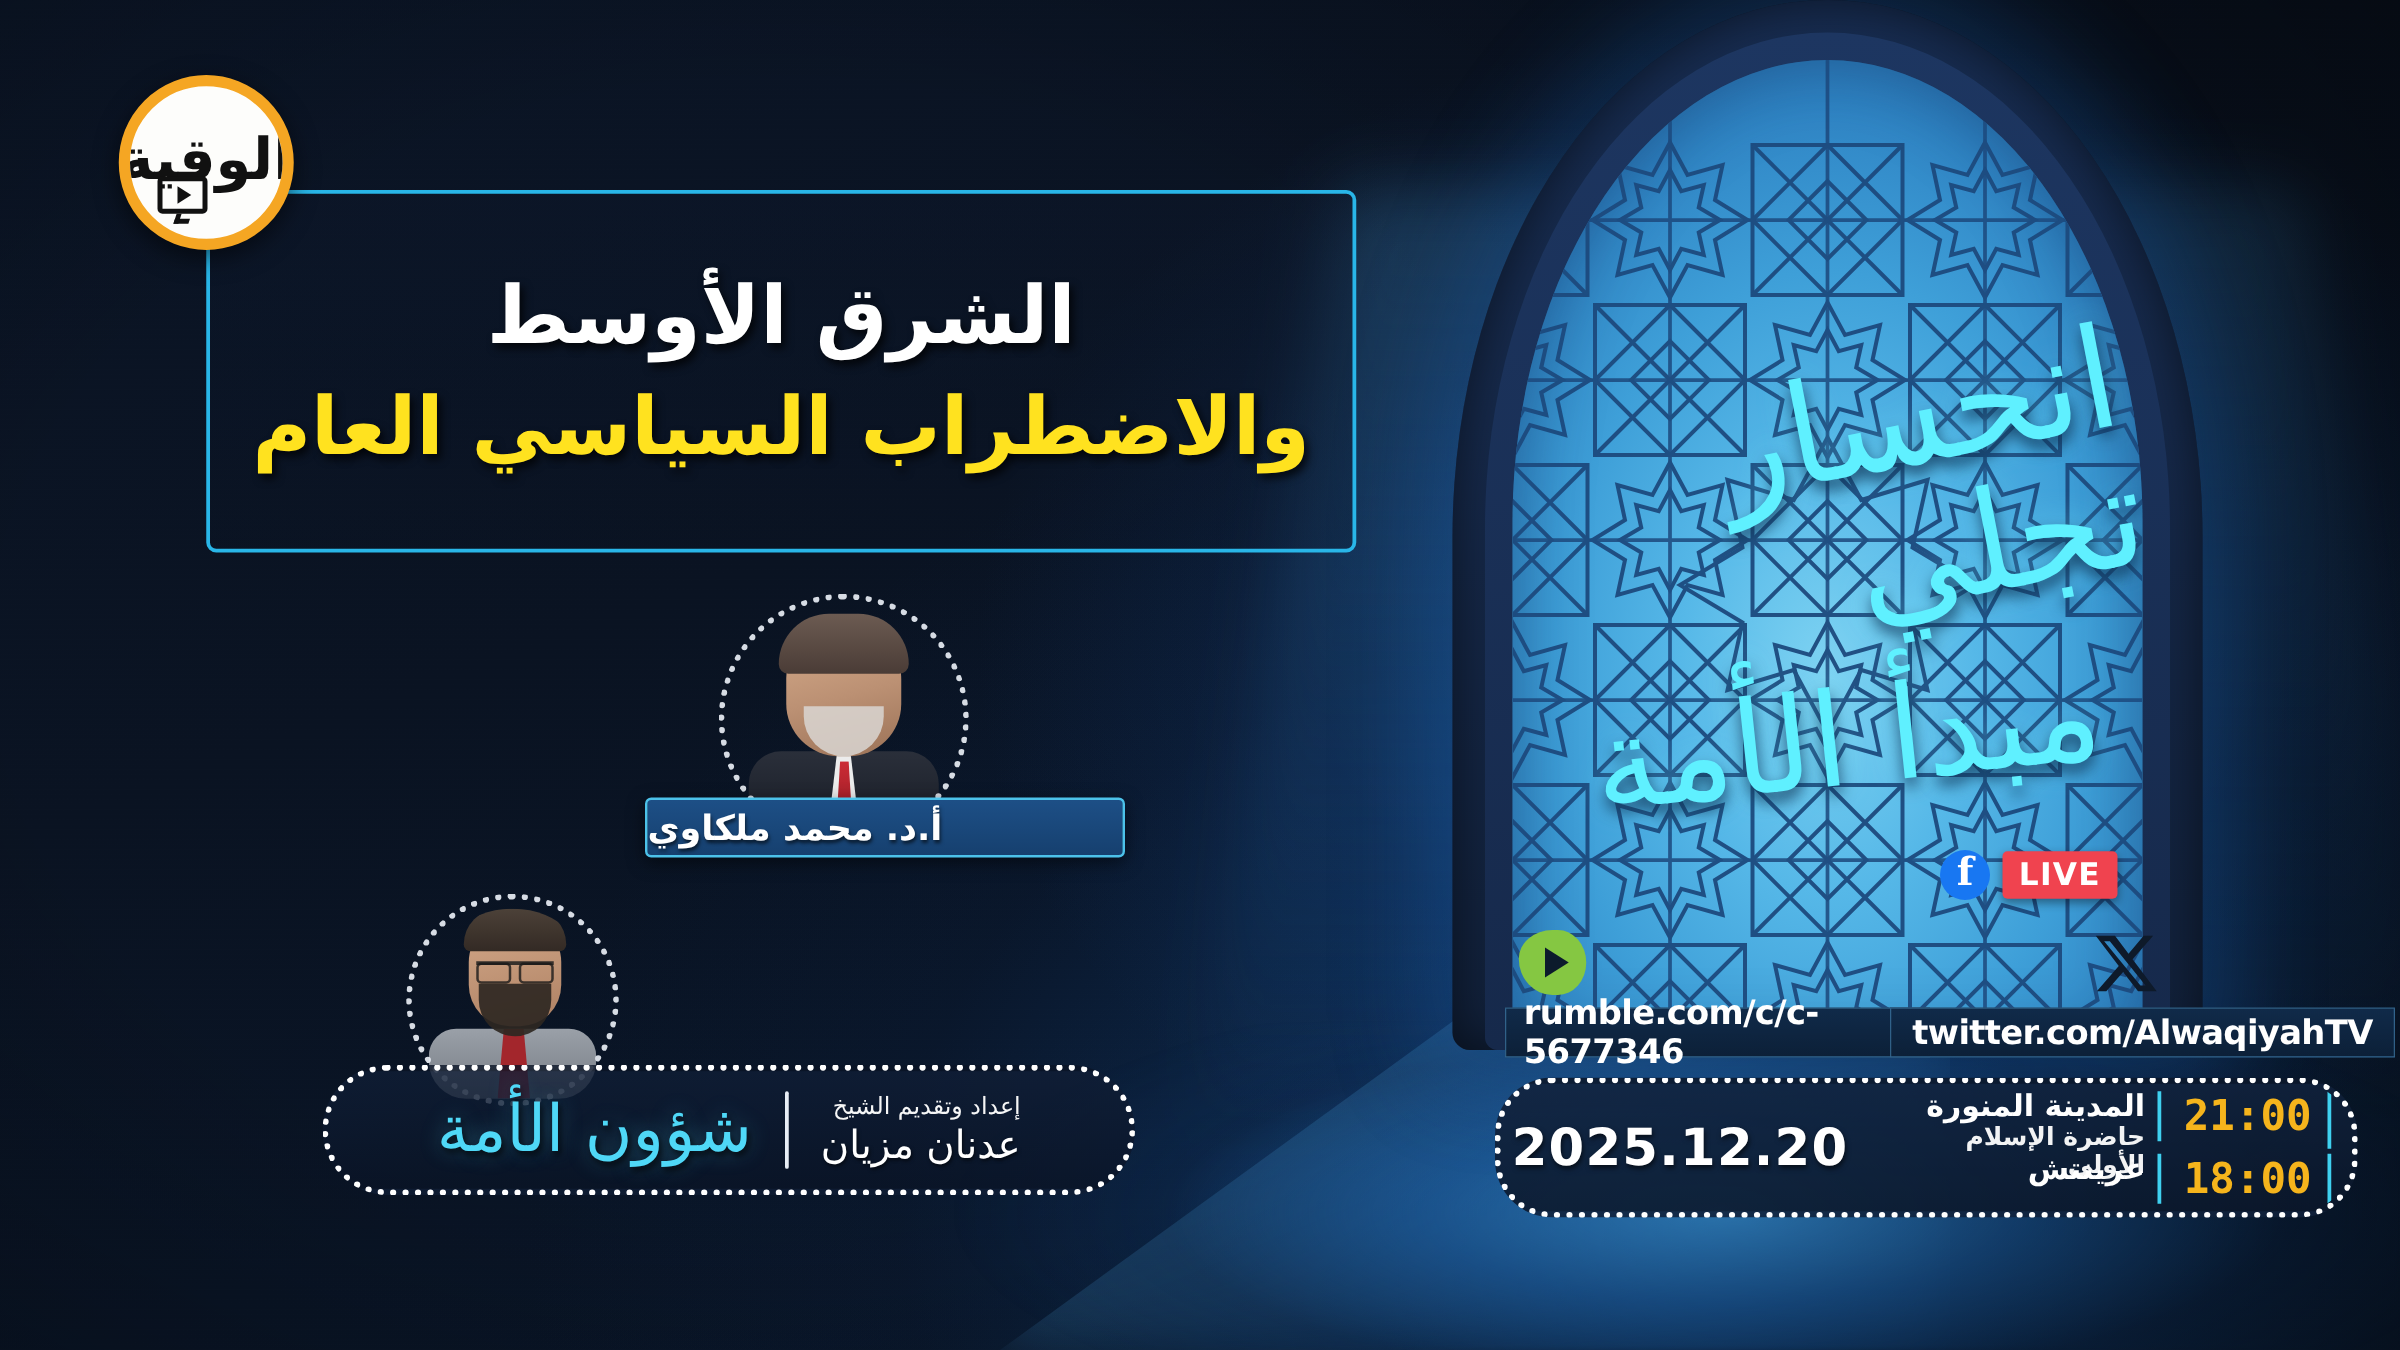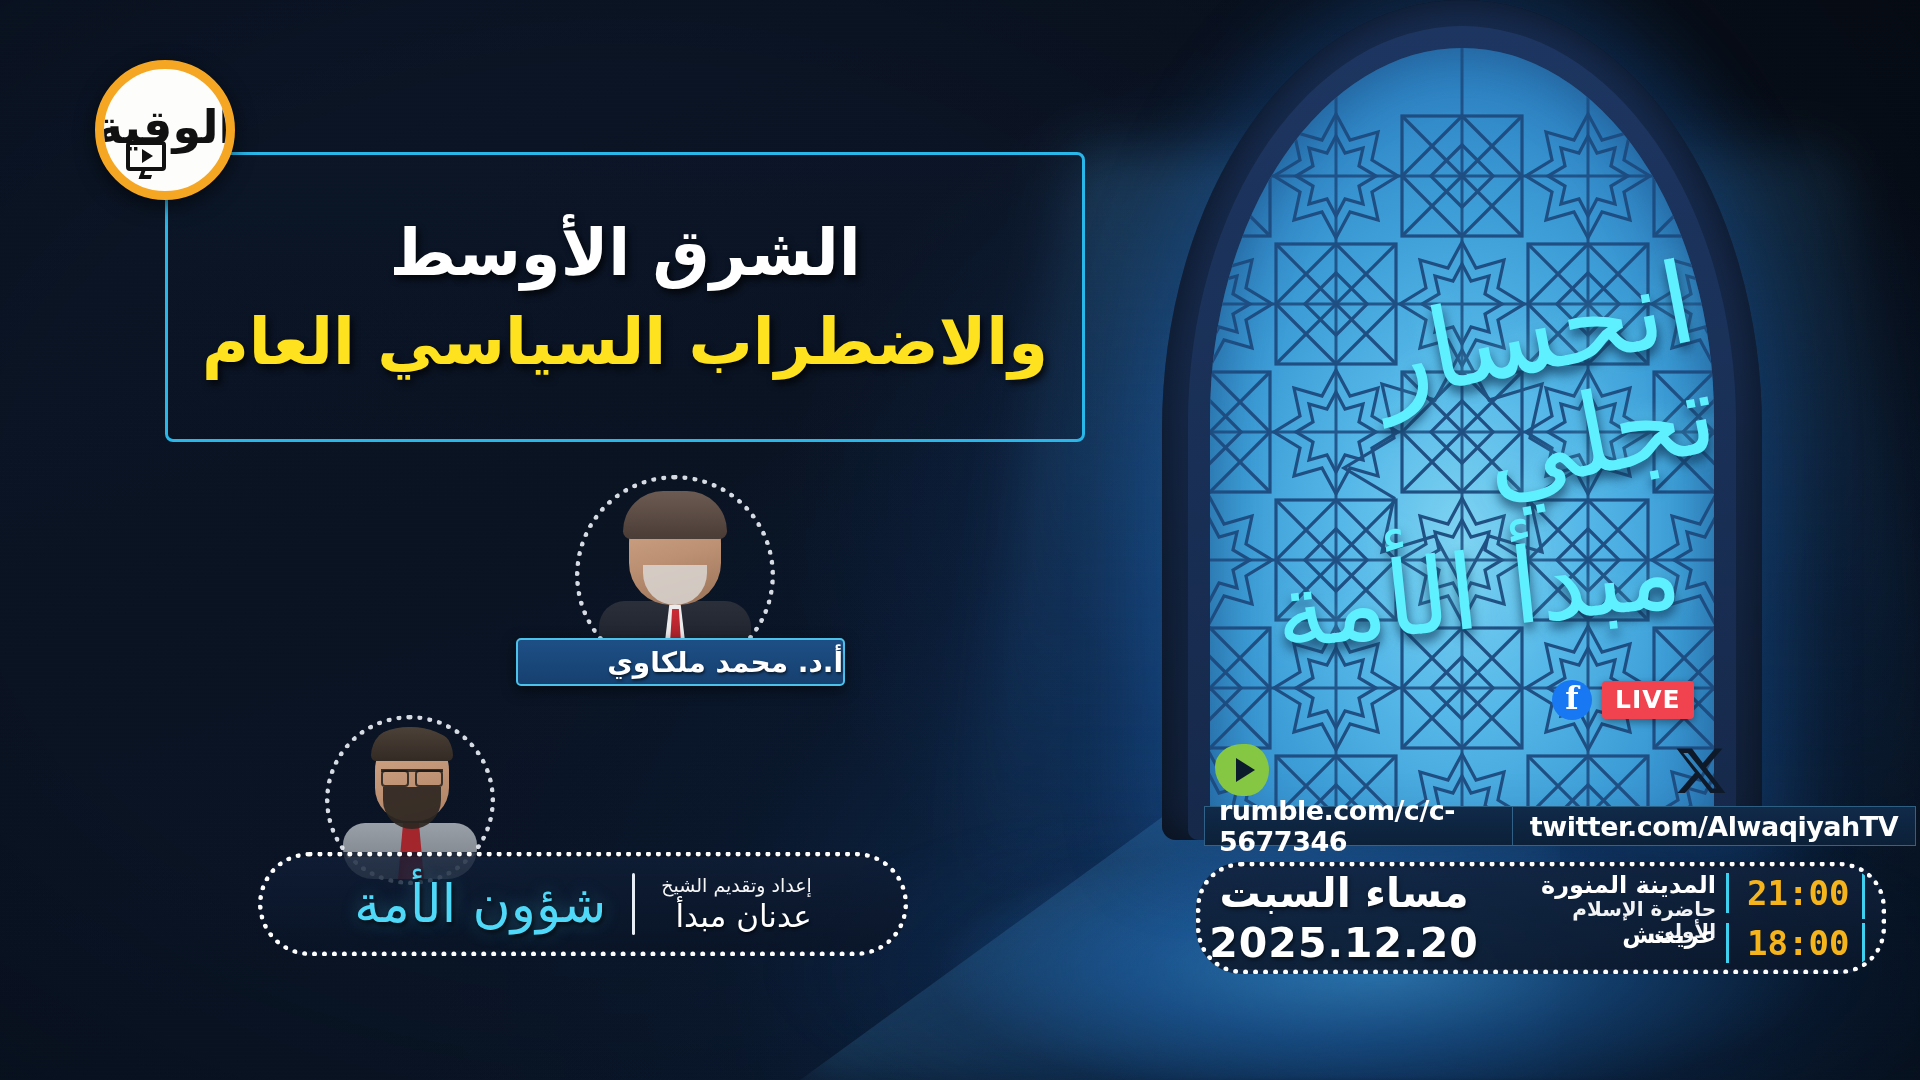--- a/index.html
+++ b/index.html
@@ -173,24 +173,24 @@
   .guest-photo .shirt {
     position:absolute; left:58px; top:112px; width:44px; height:60px;
     background:#ececec; clip-path:polygon(38% 0,62% 0,78% 100%,22% 100%);
   }
   .guest-photo .tie {
     position:absolute; left:72px; top:120px; width:17px; height:56px;
     background:linear-gradient(180deg,#cc2b35,#8d1a22); clip-path:polygon(30% 0,70% 0,90% 100%,10% 100%);
   }
 
   .nameplate {
-    position:absolute; left:516px; top:638px; width:329px; height:48px;
+    position:absolute; left:516px; top:638px; width:384px; height:48px;
     background:linear-gradient(180deg,#1d4f86,#16406f);
     border:2px solid #4cc2ea; border-radius:5px;
-    display:flex; align-items:center; justify-content:flex-end; z-index:25;
+    display:flex; align-items:center; justify-content:flex-start; z-index:25;
     box-shadow:0 4px 14px rgba(0,0,0,.5);
   }
   .nameplate span {
     direction:rtl; color:#ffffff; font-size:28px; font-weight:bold;
     text-shadow:1px 2px 3px rgba(0,0,0,.6);
   }
 
   
   .host { position:absolute; left:325px; top:715px; width:170px; height:170px; z-index:22; }
   .host .dot-circle { border:5px dotted #e9eef5; }
@@ -478,21 +478,21 @@
       <div class="glasses"></div>
     </div>
     <div class="dot-circle"></div>
   </div>
 
   <div class="program-plate">
     <div class="prog-name">شؤون الأمة</div>
     <div class="prog-divider"></div>
     <div class="prog-host">
       <div class="pre">إعداد وتقديم الشيخ</div>
-      <div class="nm">عدنان مبدأ</div>
+      <div class="nm">عدنان مزيان</div>
     </div>
   </div>
 
 
   <div class="fb-live">
     <span class="fb-icon">f</span>
     <span class="live-badge">LIVE</span>
   </div>
 
   <div class="social-row">
@@ -509,21 +509,20 @@
     <div class="url-bar url-rumble">
       <span>rumble.com/c/c-5677346</span>
     </div>
     <div class="url-bar url-x">
       <span>twitter.com/AlwaqiyahTV</span>
     </div>
   </div>
 
   <div class="date-panel">
     <div class="dp-right">
-      <div class="dp-day">مساء السبت</div>
       <div class="dp-date">2025.12.20</div>
     </div>
     <div class="dp-left">
       <div class="dp-row">
         <div class="dp-loc">
           <span class="main">المدينة المنورة</span>
           <span class="sub">حاضرة الإسلام الأولى</span>
         </div>
         <span class="dp-tick"></span>
         <span class="dp-time">21:00</span>

